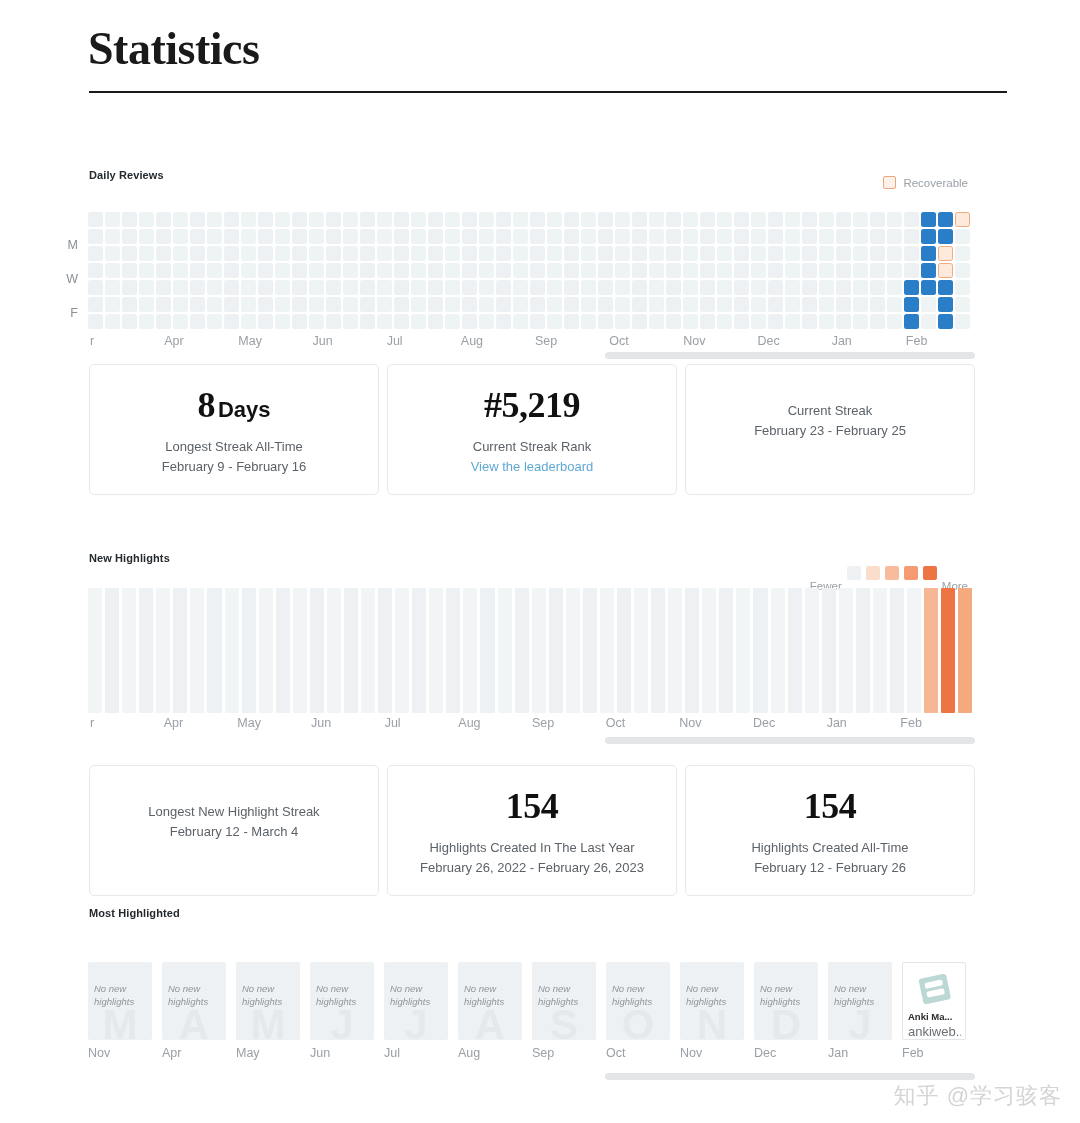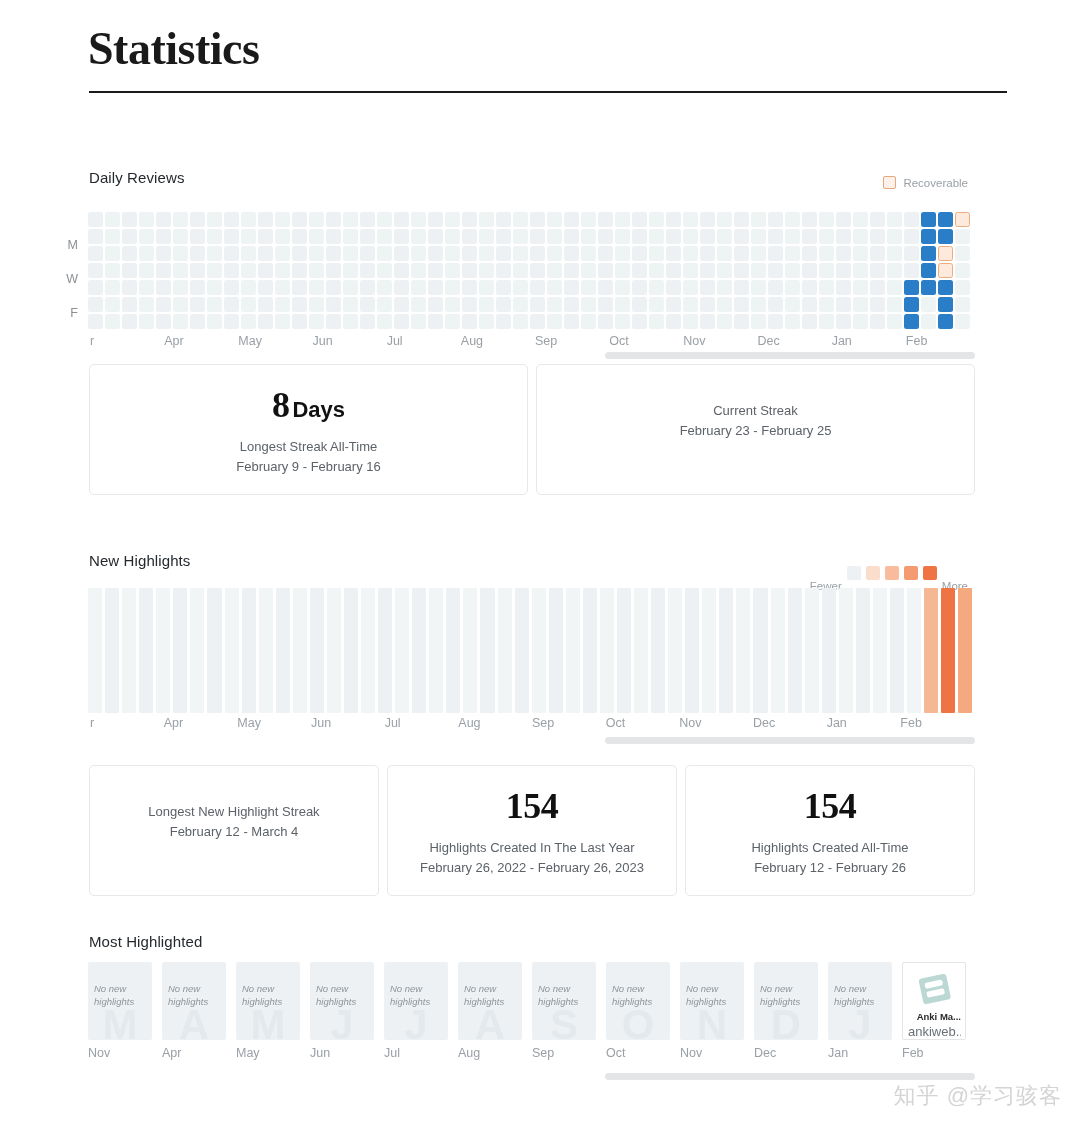--- a/index.html
+++ b/index.html
@@ -26,22 +26,22 @@
   .title-rule {
     position: absolute;
     left: 89px; top: 91px;
     width: 918px; height: 2px;
     background: #1a1a1a;
   }
 
   
   .section-head {
     position: absolute;
-    font-size: 15px;
-    font-weight: normal;
+    font-size: 11px;
+    font-weight: bold;
     color: #24292e;
     letter-spacing: 0.1px;
   }
 
   
   .legend-recoverable {
     position: absolute;
     right: 112px; top: 176px;
     display: flex; align-items: center; gap: 7px;
   }
@@ -197,21 +197,20 @@
     position: absolute;
     left: 0; right: 0; bottom: -6px;
     text-align: center;
     font-size: 42px; font-weight: bold;
     color: #e3e9ec;
     line-height: 1;
   }
   .mh-card.book {
     background: #fff;
     border: 1px solid #e3e5e7;
-    text-align: right;
   }
   .mh-card.book .bk-icon {
     position: absolute; left: 13px; top: 8px;
     width: 38px; height: 38px;
   }
   .mh-card.book .bk-title {
     position: absolute; left: 5px; right: 4px; top: 48px;
     font-size: 9.5px; font-weight: bold; color: #2b2b2b;
     white-space: nowrap; overflow: hidden;
   }
@@ -640,20 +639,25 @@
 
   <div class="hscroll" style="left:605px; top:352px; width:370px;"></div>
 
   <div class="cards" id="daily-cards" style="top:364px;justify-content:space-between;">
       <div class="card">
         <div class="big">8<span class="unit">Days</span></div>
         <div class="lbl">Longest Streak All-Time</div>
         <div class="sub">February 9 - February 16</div>
       </div>
       <div class="card">
+        <div class="big">#5,219</div>
+        <div class="lbl">Current Streak Rank</div>
+        <div class="sub link">View the leaderboard</div>
+      </div>
+      <div class="card">
         <div class="lbl">Current Streak</div>
         <div class="sub">February 23 - February 25</div>
       </div>
     </div>
 
   <div class="section-head" style="left:89px; top:552px;">New Highlights</div>
 
   <div class="legend-scale" id="scale-legend">
       <span class="lbl">Fewer</span>
       <span class="sw" style="background: rgb(238, 241, 243);"></span>
@@ -747,21 +751,21 @@
         <div class="lbl">Highlights Created In The Last Year</div>
         <div class="sub">February 26, 2022 - February 26, 2023</div>
       </div>
       <div class="card">
         <div class="big">154</div>
         <div class="lbl">Highlights Created All-Time</div>
         <div class="sub">February 12 - February 26</div>
       </div>
     </div>
 
-  <div class="section-head" style="left:89px; top:933px;">Most Highlighted</div>
+  <div class="section-head" style="left:89px; top:907px;">Most Highlighted</div>
 
   <div class="mh-wrap" id="mh-wrap">
       <div class="mh-item">
         <div class="mh-card">
           <div class="nonew">No new highlights</div>
           <div class="ghost">M</div>
         </div>
         <div class="mh-month">Nov</div>
       </div>
       <div class="mh-item">

